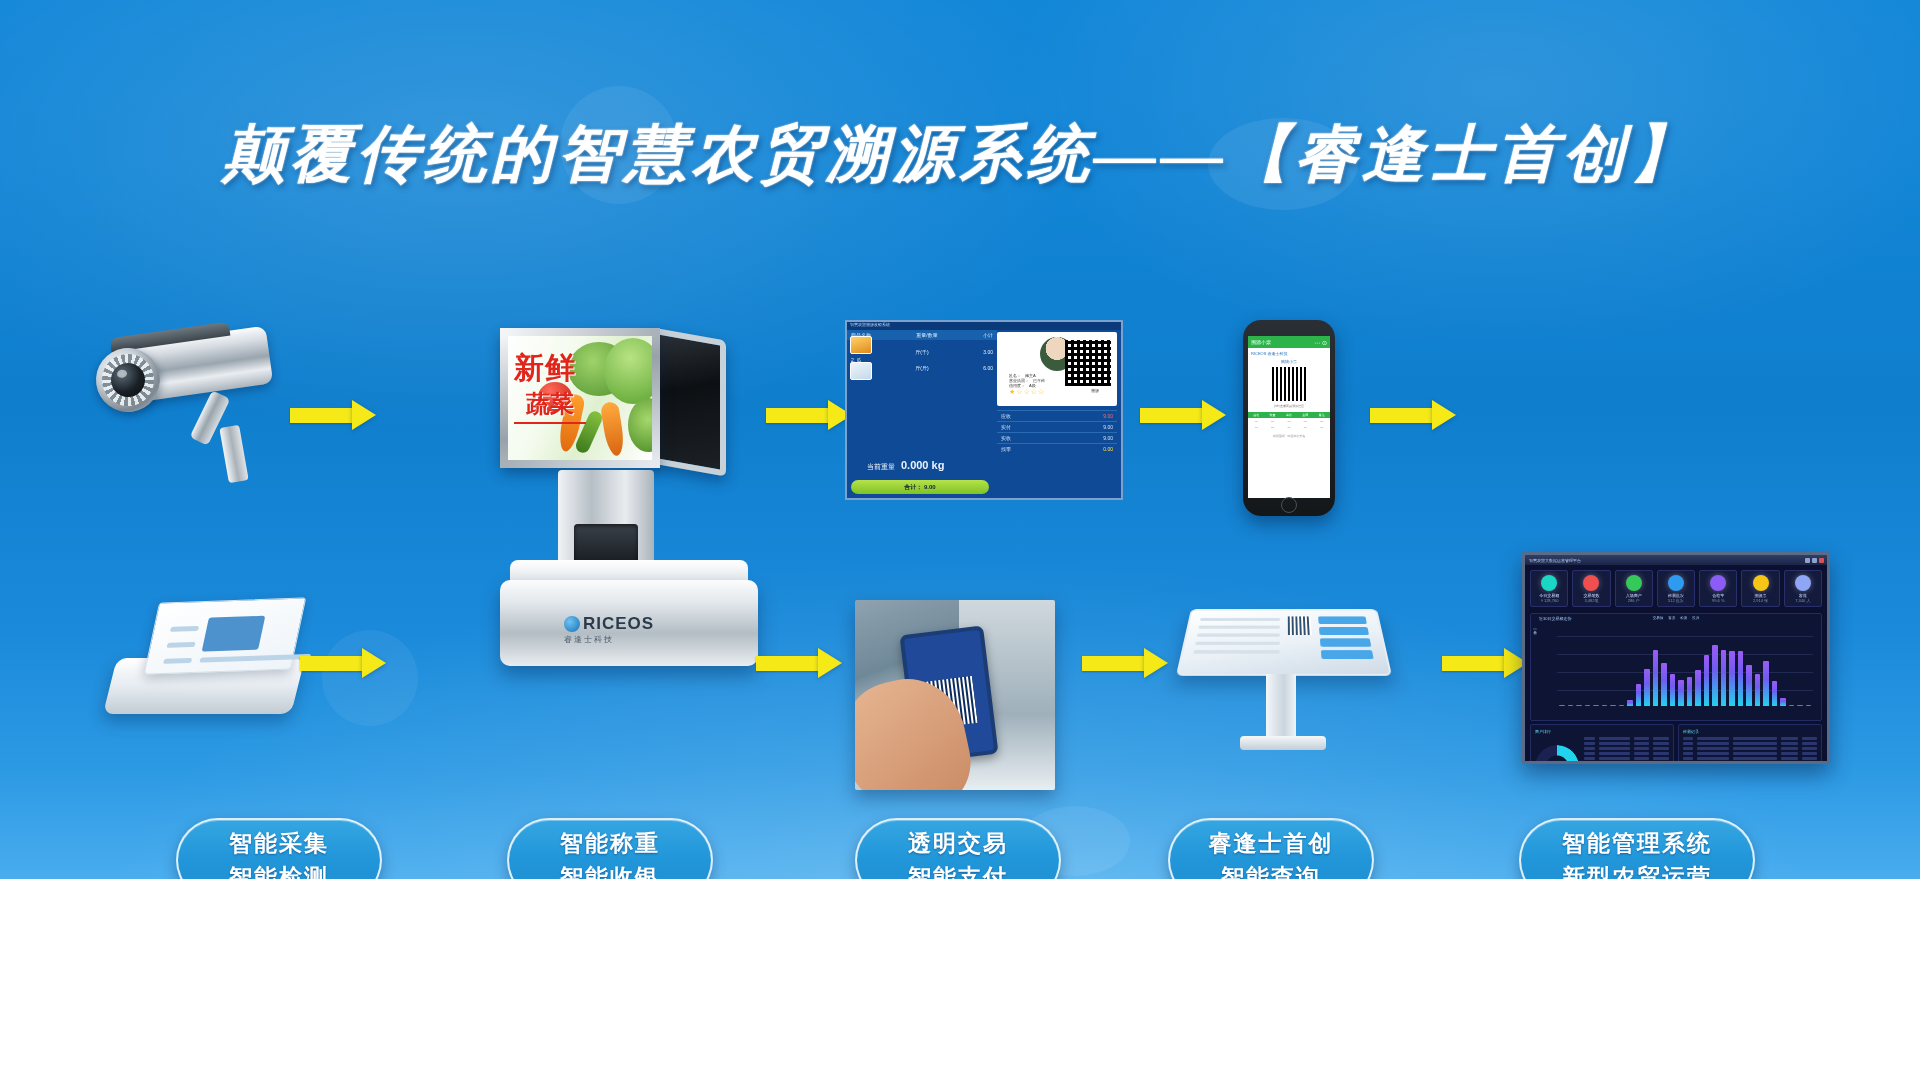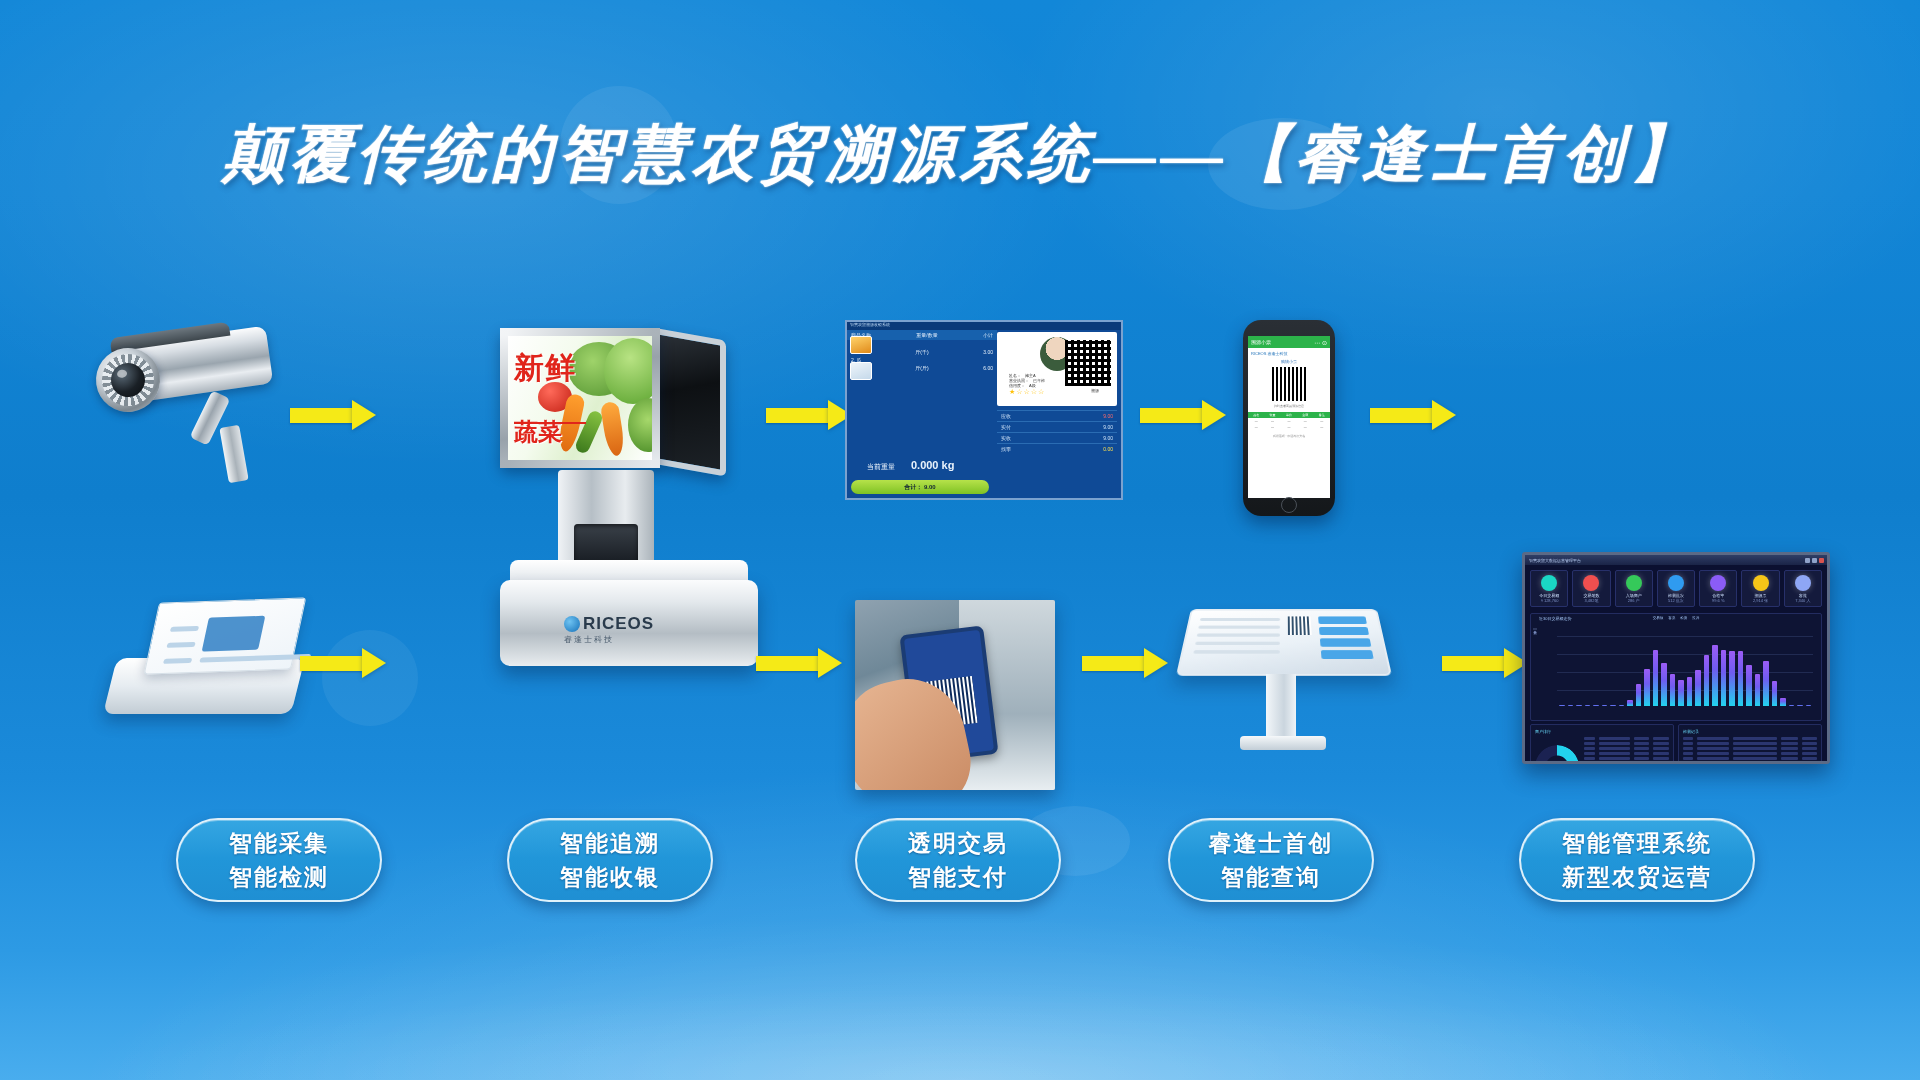--- a/index.html
+++ b/index.html
@@ -2,21 +2,21 @@
 <html lang="zh"><head>
 <meta charset="utf-8">
 <title>智慧农贸溯源系统</title>
 <style>
   * { box-sizing: border-box; margin: 0; padding: 0; }
   html, body {
     width: 1920px; height: 1080px; overflow: hidden;
     font-family: "Liberation Sans", "DejaVu Sans", sans-serif;
   }
   #stage {
-    position: relative; width: 1920px; height: 1080px;
+    position: relative; width: 1920px; height: 879px;
     background:
       radial-gradient(ellipse 900px 420px at 24% 16%, rgba(255,255,255,0.14), rgba(255,255,255,0) 70%),
       radial-gradient(ellipse 700px 380px at 78% 10%, rgba(255,255,255,0.12), rgba(255,255,255,0) 70%),
       radial-gradient(ellipse 1200px 500px at 50% 104%, rgba(255,255,255,0.17), rgba(255,255,255,0) 72%),
       linear-gradient(180deg, #1287d8 0%, #1285d6 18%, #0f7ecd 46%, #1b8ada 72%, #2d9ae4 88%, #49adee 100%);
     overflow: hidden;
   }
   
   .blob { position: absolute; border-radius: 50%; pointer-events: none; }
   .wave {
@@ -272,21 +272,21 @@
     <div class="pos-screen">
       <div class="pos-ad">
         <div class="veg" style="left:60px;top:6px;width:62px;height:54px;background:radial-gradient(circle at 40% 35%,#9fd36a,#4e8f2c);"></div>
         <div class="veg" style="left:96px;top:2px;width:58px;height:66px;background:radial-gradient(circle at 45% 30%,#b8e383,#5aa32e);"></div>
         <div class="veg" style="left:30px;top:46px;width:34px;height:30px;background:radial-gradient(circle at 35% 30%,#ff6a5a,#c21f12);"></div>
         <div class="veg" style="left:54px;top:58px;width:18px;height:58px;border-radius:9px 9px 50% 50%;background:linear-gradient(180deg,#ff9f2e,#e06b10);transform:rotate(12deg);"></div>
         <div class="veg" style="left:96px;top:66px;width:18px;height:54px;border-radius:9px 9px 50% 50%;background:linear-gradient(180deg,#ffab3d,#d96512);transform:rotate(-9deg);"></div>
         <div class="veg" style="left:74px;top:74px;width:14px;height:44px;border-radius:7px;background:linear-gradient(180deg,#86c240,#3d7a1d);transform:rotate(24deg);"></div>
         <div class="veg" style="left:120px;top:62px;width:40px;height:54px;background:radial-gradient(circle at 50% 40%,#a6d86b,#4a8c26);"></div>
         <div style="position:absolute;left:6px;top:12px;font-size:30px;font-weight:bold;color:#e0251b;letter-spacing:1px;text-shadow:1px 1px 0 #fff;">新鲜</div>
-        <div style="position:absolute;left:6px;top:52px;font-size:24px;font-weight:bold;color:#e0251b;text-shadow:1px 1px 0 #fff;margin-top:28px;">蔬菜</div>
+        <div style="position:absolute;left:18px;top:52px;font-size:24px;font-weight:bold;color:#e0251b;text-shadow:1px 1px 0 #fff;">蔬菜</div>
         <div style="position:absolute;left:6px;top:86px;width:72px;height:2px;background:#e0251b;"></div>
       </div>
     </div>
     <div class="pos-neck"></div>
     <div class="pos-printer"></div>
     <div class="pos-plate"></div>
     <div class="pos-base"></div>
     <div class="pos-logo">
       <span class="dot"></span><span>RICEOS</span>
       <small>睿逢士科技</small>
@@ -364,21 +364,21 @@
             <span>9.00</span>
           </div>
         <div class="f-row">
             <span>找零</span>
             <span style="color:#ffe14d;">0.00</span>
           </div>
       </div>
 
       <div style="position:absolute;left:20px;bottom:26px;font-size:7px;color:#eaf3fc;">
         <span>当前重量</span>
-        <b style="font-size:11px;margin-left:14px;">0.000 kg</b>
+        <b style="font-size:11px;margin-left:4px;">0.000 kg</b>
       </div>
       <div class="totbar">合计： 9.00</div>
     </div>
   </div>
 
   <div class="arrow" style="left:1140px;top:400px;width:86px;">
     <div class="shaft" style="width:62px;"></div>
       <div class="head" style="left:62px;"></div>
   </div>
 
@@ -676,21 +676,21 @@
       </div>
     </div>
   </div>
 
   <div class="badges">
     <div class="badge" style="left:176px;">
       <span>智能采集</span>
       <span>智能检测</span>
     </div>
     <div class="badge" style="left:507px;">
-      <span>智能追溯</span>
+      <span>智能称重</span>
       <span>智能收银</span>
     </div>
     <div class="badge" style="left:855px;">
       <span>透明交易</span>
       <span>智能支付</span>
     </div>
     <div class="badge" style="left:1168px;">
       <span>睿逢士首创</span>
       <span>智能查询</span>
     </div>

